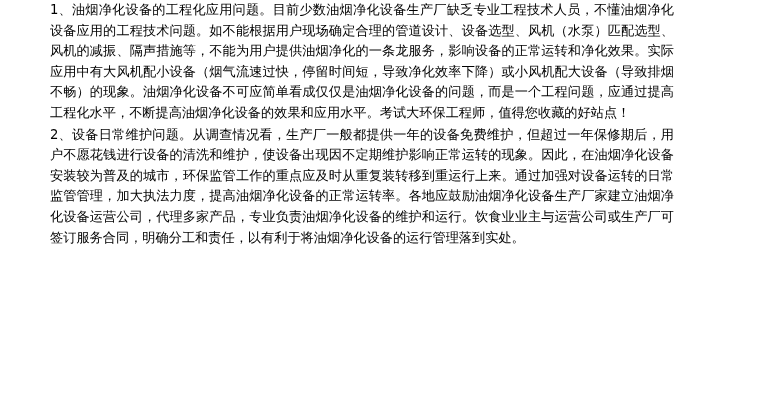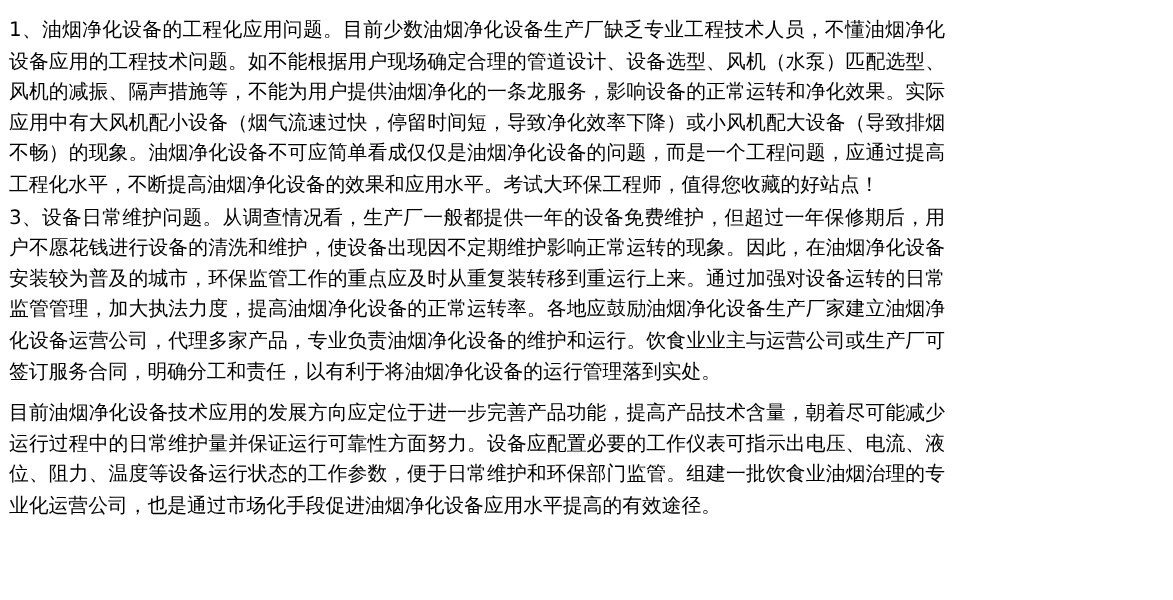--- a/index.html
+++ b/index.html
@@ -7,23 +7,24 @@
     padding: 0;
     background: #ffffff;
   }
   body {
     width: 782px;
     height: 400px;
     overflow: hidden;
     font-family: "DejaVu Sans", "Liberation Sans", sans-serif;
   }
   #article {
-    padding: 11px 6px 0 6px;
+    padding: 0 6px 0 6px;
     box-sizing: border-box;
     width: 636px;
+    margin-left: 44px;
   }
   .para {
     font-size: 13.2px;
     line-height: 20.6px;
     color: #000000;
     text-align: justify;
     text-justify: inter-ideograph;
     margin: 0 0 1px 0;
     letter-spacing: 0px;
     white-space: normal;
@@ -31,15 +32,14 @@
   }
   .para.spaced {
     margin-top: 7px;
   }
 </style>
 </head>
 <body>
 
 <div id="article">
   <p class="para">1、油烟净化设备的工程化应用问题。目前少数油烟净化设备生产厂缺乏专业工程技术人员，不懂油烟净化设备应用的工程技术问题。如不能根据用户现场确定合理的管道设计、设备选型、风机（水泵）匹配选型、风机的减振、隔声措施等，不能为用户提供油烟净化的一条龙服务，影响设备的正常运转和净化效果。实际应用中有大风机配小设备（烟气流速过快，停留时间短，导致净化效率下降）或小风机配大设备（导致排烟不畅）的现象。油烟净化设备不可应简单看成仅仅是油烟净化设备的问题，而是一个工程问题，应通过提高工程化水平，不断提高油烟净化设备的效果和应用水平。考试大环保工程师，值得您收藏的好站点！</p>
-  <p class="para">3、设备日常维护问题。从调查情况看，生产厂一般都提供一年的设备免费维护，但超过一年保修期后，用户不愿花钱进行设备的清洗和维护，使设备出现因不定期维护影响正常运转的现象。因此，在油烟净化设备安装较为普及的城市，环保监管工作的重点应及时从重复装转移到重运行上来。通过加强对设备运转的日常监管管理，加大执法力度，提高油烟净化设备的正常运转率。各地应鼓励油烟净化设备生产厂家建立油烟净化设备运营公司，代理多家产品，专业负责油烟净化设备的维护和运行。饮食业业主与运营公司或生产厂可签订服务合同，明确分工和责任，以有利于将油烟净化设备的运行管理落到实处。</p>
-  <p class="para spaced">目前油烟净化设备技术应用的发展方向应定位于进一步完善产品功能，提高产品技术含量，朝着尽可能减少运行过程中的日常维护量并保证运行可靠性方面努力。设备应配置必要的工作仪表可指示出电压、电流、液位、阻力、温度等设备运行状态的工作参数，便于日常维护和环保部门监管。组建一批饮食业油烟治理的专业化运营公司，也是通过市场化手段促进油烟净化设备应用水平提高的有效途径。</p>
+  <p class="para">2、设备日常维护问题。从调查情况看，生产厂一般都提供一年的设备免费维护，但超过一年保修期后，用户不愿花钱进行设备的清洗和维护，使设备出现因不定期维护影响正常运转的现象。因此，在油烟净化设备安装较为普及的城市，环保监管工作的重点应及时从重复装转移到重运行上来。通过加强对设备运转的日常监管管理，加大执法力度，提高油烟净化设备的正常运转率。各地应鼓励油烟净化设备生产厂家建立油烟净化设备运营公司，代理多家产品，专业负责油烟净化设备的维护和运行。饮食业业主与运营公司或生产厂可签订服务合同，明确分工和责任，以有利于将油烟净化设备的运行管理落到实处。</p>
 </div>
 
 </body></html>

